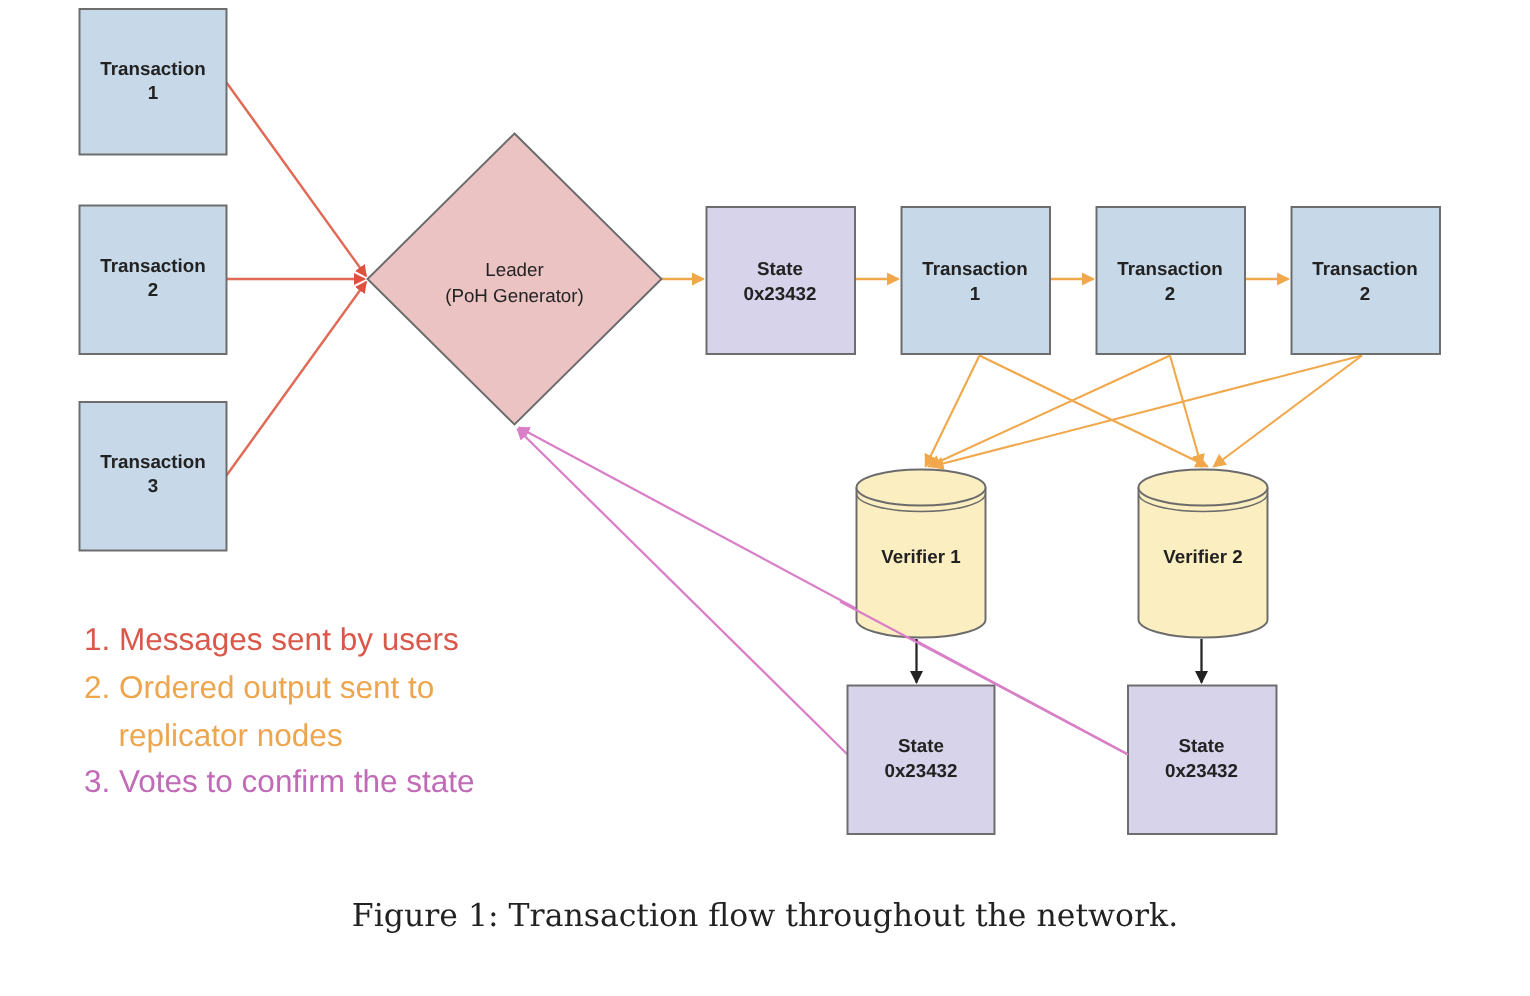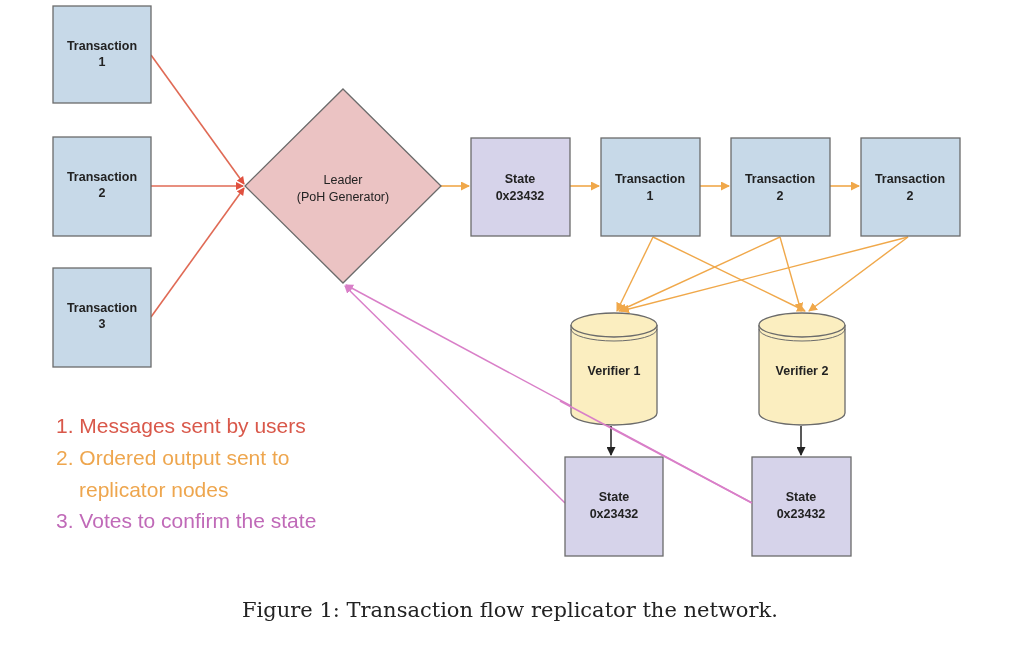--- a/index.html
+++ b/index.html
@@ -126,13 +126,13 @@
   </g>
 
   <g>
     <text class="legend-text" x="56" y="433" fill="#d9584a">1. Messages sent by users</text>
     <text class="legend-text" x="56" y="465" fill="#eea64e">2. Ordered output sent to</text>
     <text class="legend-text" x="79" y="497" fill="#eea64e">replicator nodes</text>
     <text class="legend-text" x="56" y="528" fill="#c06ab8">3. Votes to confirm the state</text>
   </g>
 </svg>
 
-<div class="caption">Figure 1: Transaction flow replicator the network.</div>
+<div class="caption">Figure 1: Transaction flow throughout the network.</div>
 
 </body></html>

